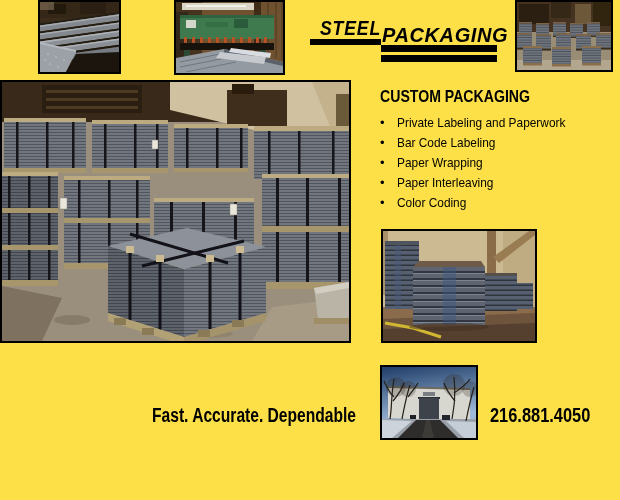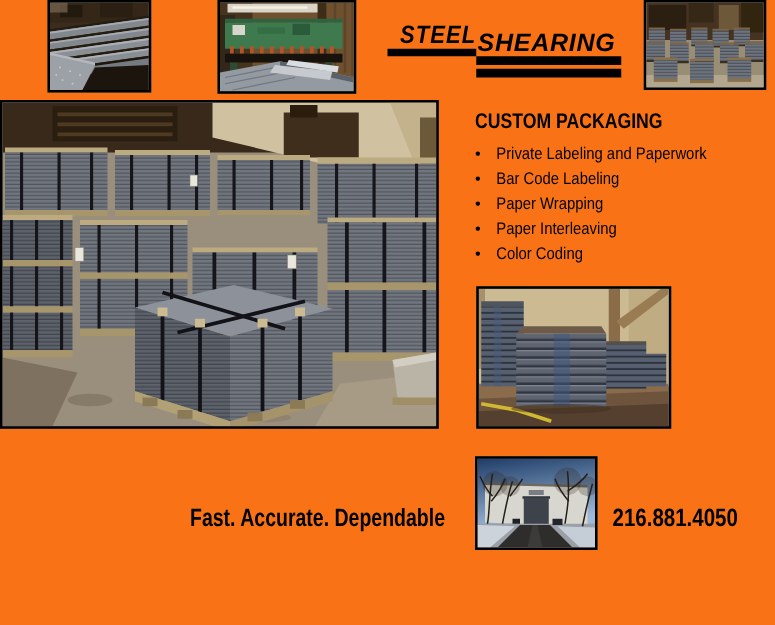--- a/index.html
+++ b/index.html
@@ -1,17 +1,17 @@
 <!DOCTYPE html>
 <html><head>
 <meta charset="utf-8">
 <style>
   html,body{margin:0;padding:0;background:#ffffff;}
   body{width:620px;height:500px;font-family:"Liberation Sans",sans-serif;}
-  .page{position:relative;width:620px;height:500px;background:#f97316;overflow:hidden;}
+  .page{position:relative;width:620px;height:500px;background:#fde047;overflow:hidden;}
   .photo{position:absolute;border:2px solid #000;box-sizing:border-box;overflow:hidden;background:#777;}
   .photo svg{display:block;width:100%;height:100%;}
   
   .logo{position:absolute;left:310px;top:16px;width:195px;height:48px;}
   .logo .word{position:absolute;font-style:italic;font-weight:bold;color:#000;white-space:nowrap;line-height:20px;}
   .logo .w1{left:10px;top:2px;font-size:20px;letter-spacing:1px;transform:scaleX(.88);transform-origin:left top;}
   .logo .w2{left:72px;top:9px;font-size:20px;letter-spacing:.6px;}
   .logo .bar{position:absolute;background:#000;}
   .logo .bar-a{left:0;top:23px;width:71px;height:6px;}
   .logo .bar-b{left:71px;top:29px;width:116px;height:7px;}
@@ -116,21 +116,21 @@
         <line x1="10" y1="70" x2="60" y2="60"></line>
       </g>
       <polygon points="44,50 90,55 88,62 40,56" fill="#c6cacf"></polygon>
       <polygon points="55,46 95,51 94,56 53,50" fill="#d9dce0"></polygon>
     </svg>
   </div>
 
   <div class="logo">
     <span class="word w1">STEEL</span>
     <div class="bar bar-a"></div>
-    <span class="word w2">SHEARING</span>
+    <span class="word w2">PACKAGING</span>
     <div class="bar bar-b"></div>
     <div class="bar bar-c"></div>
   </div>
 
   <div class="photo p-rows" role="img">
     <svg viewBox="0 0 94 68" preserveAspectRatio="none">
       <defs>
         <pattern id="pMini" width="3" height="2.5" patternUnits="userSpaceOnUse">
           <rect width="3" height="2.5" fill="#4b5058"></rect>
           <rect width="3" height="1.7" fill="#6e747d"></rect>

